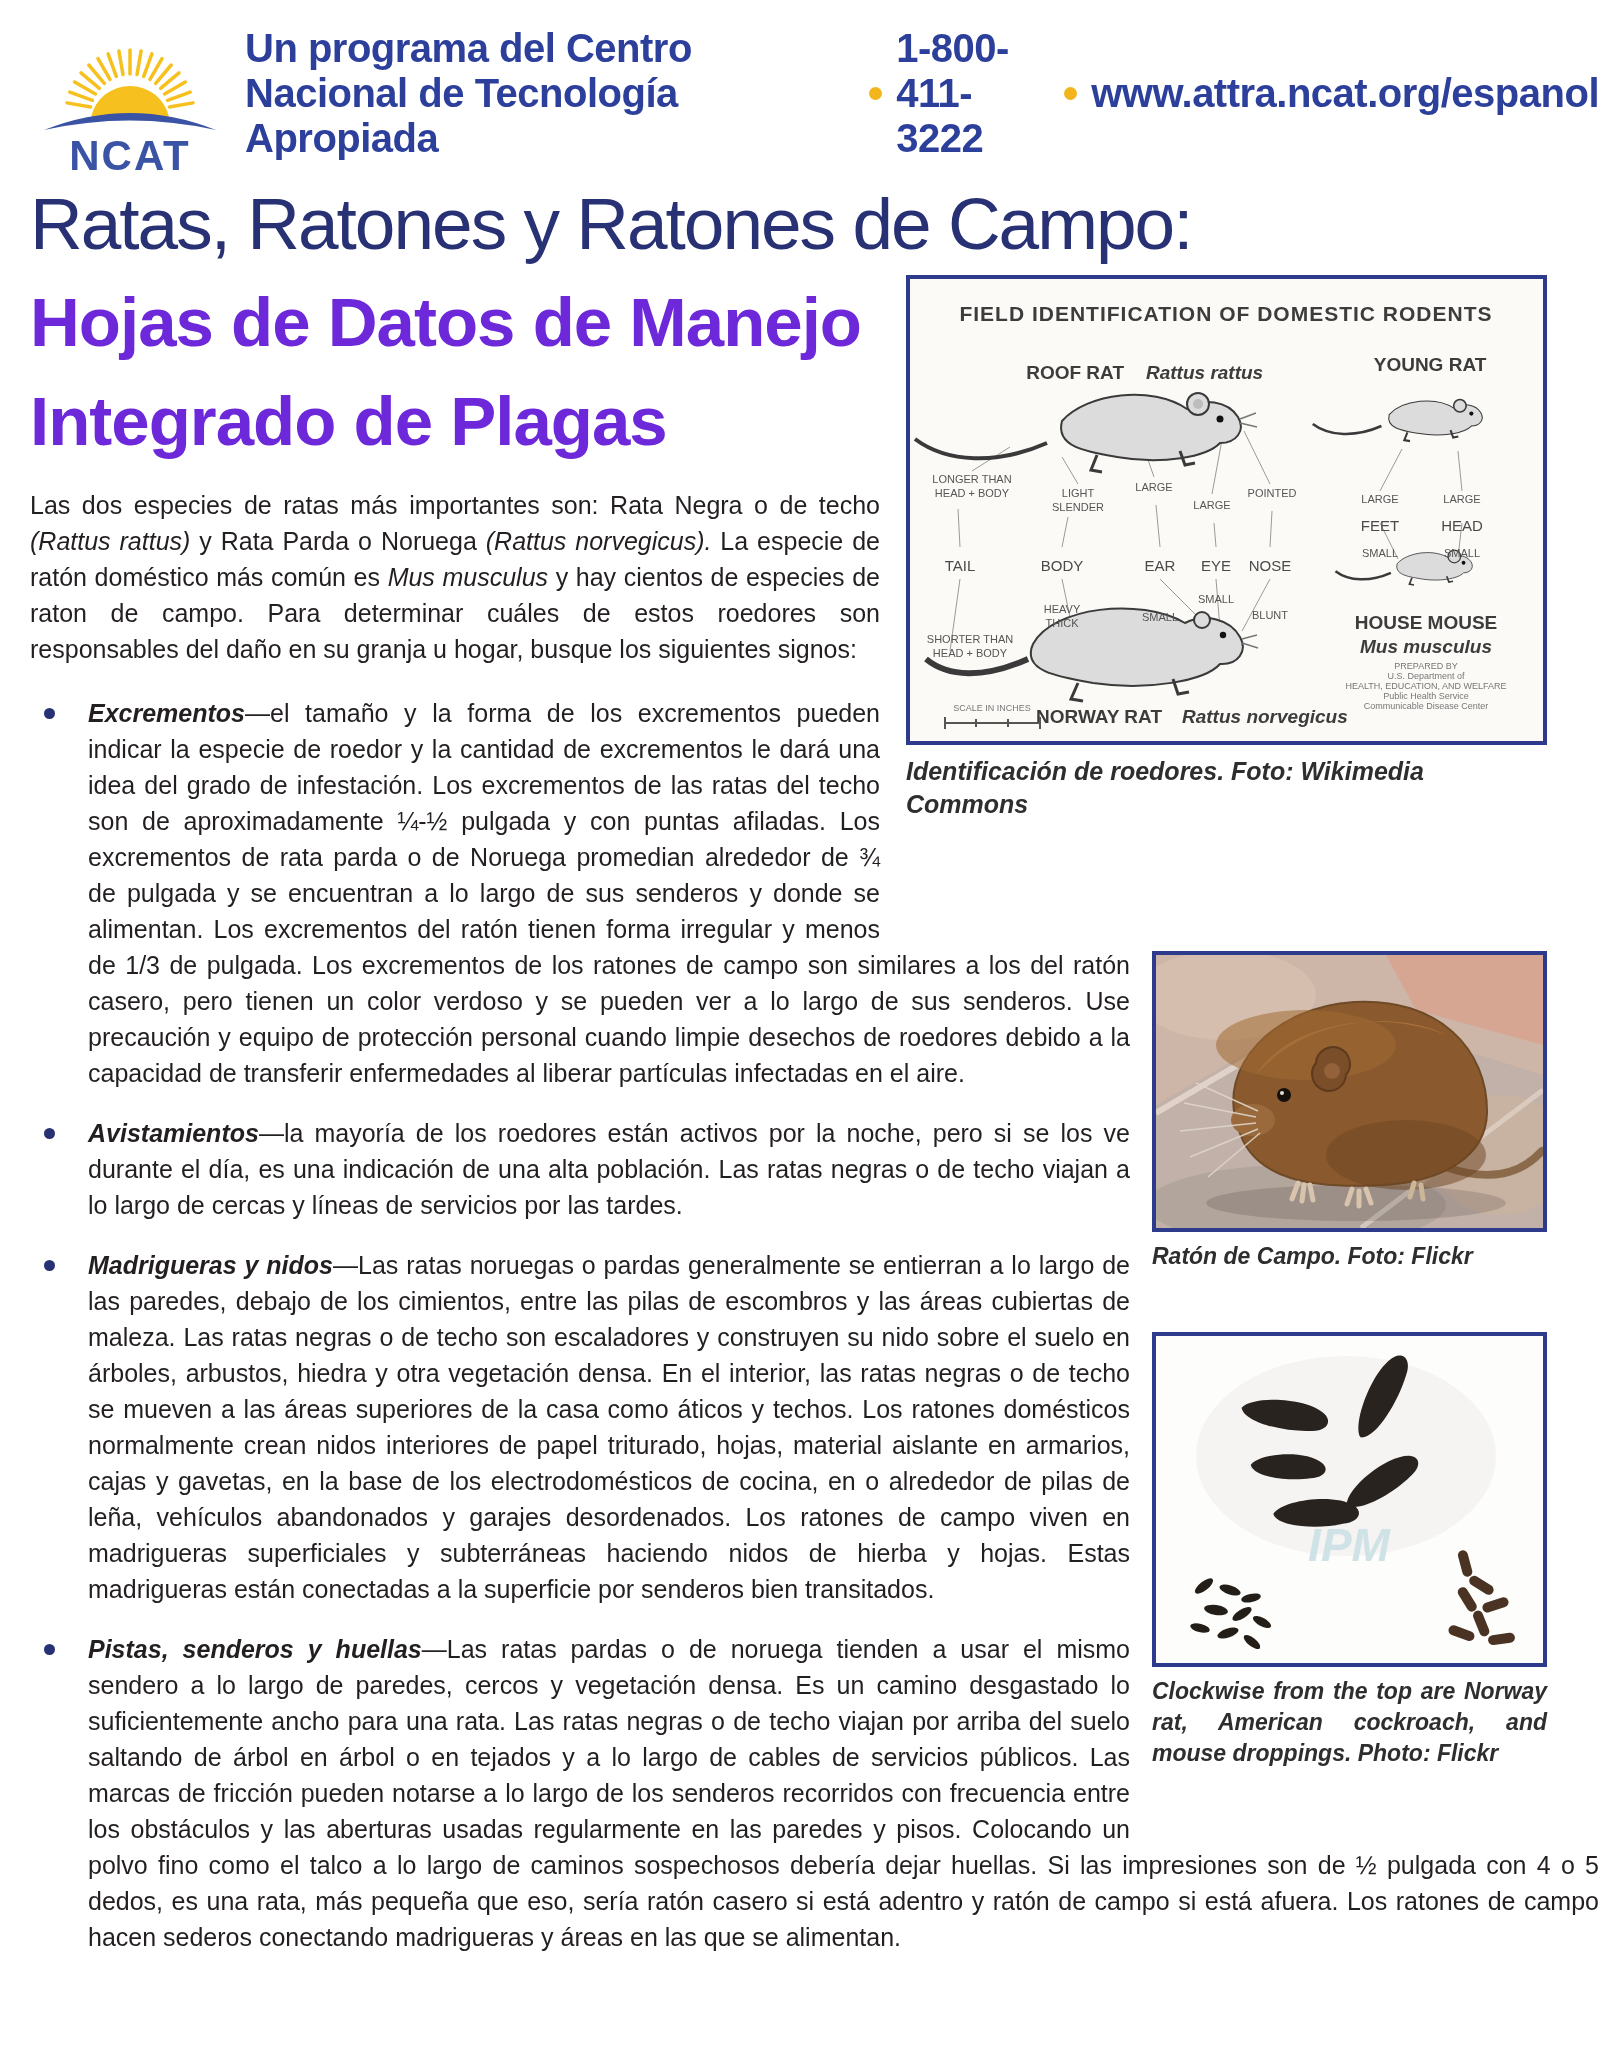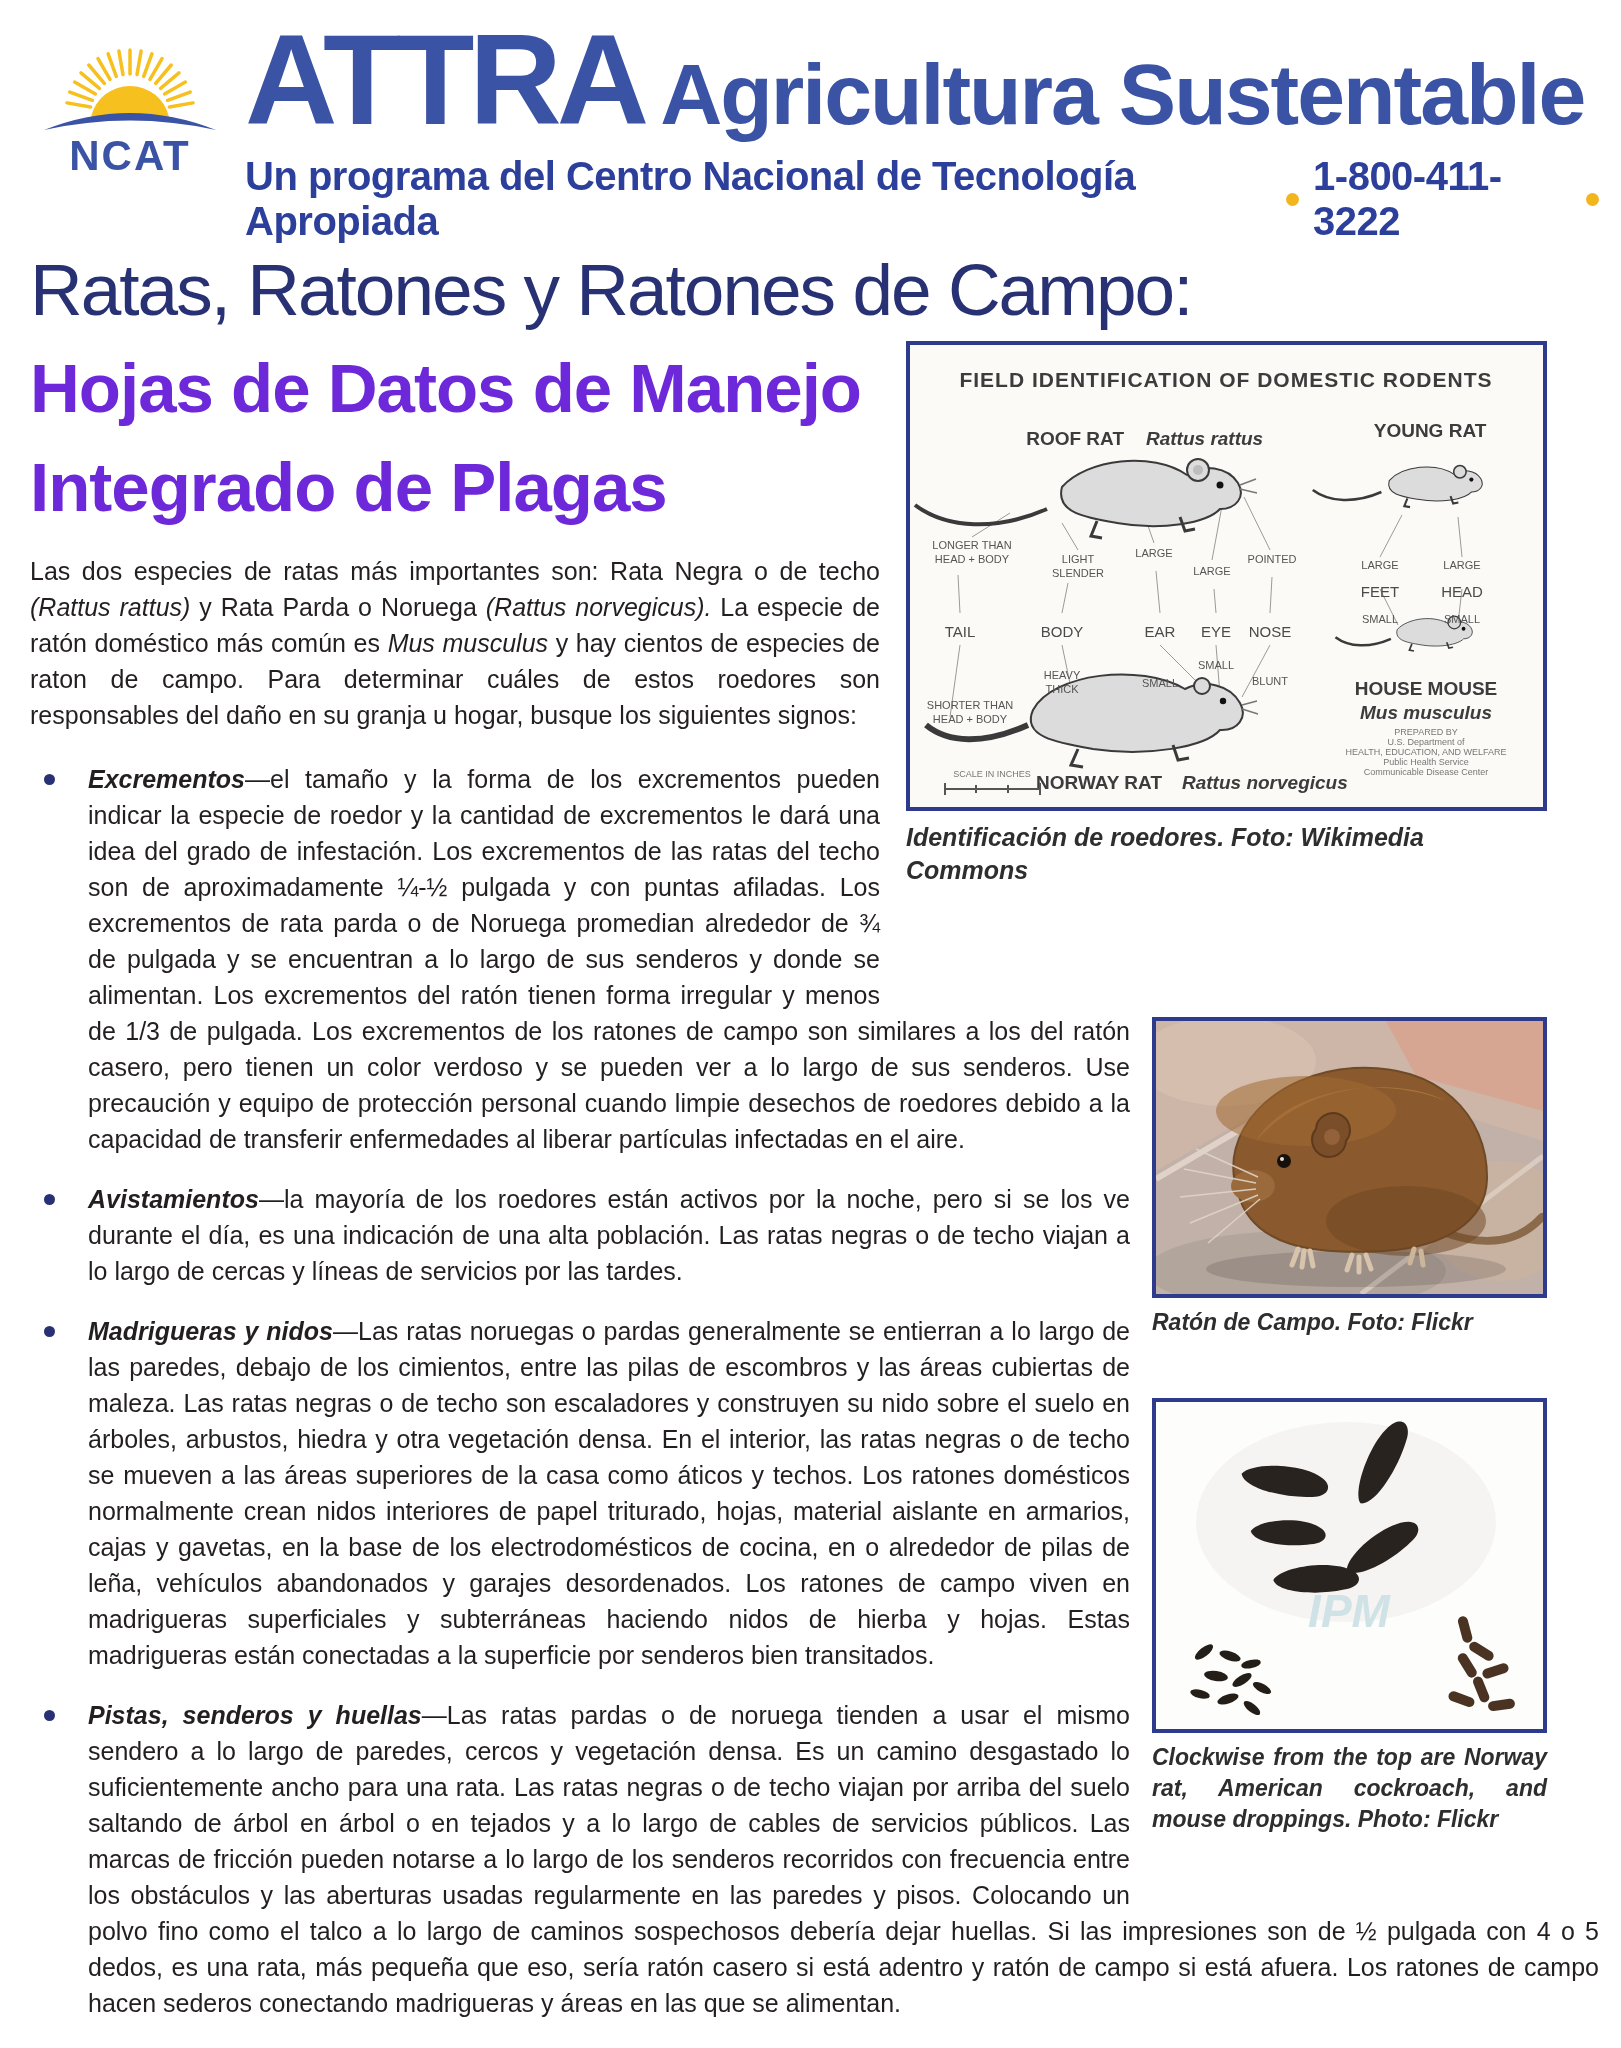--- a/index.html
+++ b/index.html
@@ -80,28 +80,26 @@
         <line x1="74.3" y1="65.4" x2="58.8" y2="47"></line>  
           <line x1="80" y1="61.4" x2="68" y2="40.6"></line>
         <line x1="86.3" y1="58.4" x2="78.1" y2="35.8"></line>
           <line x1="93" y1="56.6" x2="88.9" y2="33"></line>
       </g>
       <path d="M61,99 A40,40 0 0 1 139,99 Z" fill="#f6c11e"></path>
       <path d="M14,112 Q100,78 186,112 Q100,93 14,112 Z" fill="#3b53a5"></path>
       <text x="100" y="152" text-anchor="middle" font-size="42" font-weight="bold" fill="#3b53a5" letter-spacing="2">NCAT</text>
     </svg>
     <div class="hdr-right">
-      <div class="brandline">
-        <span class="attra">ATTRA</span><span class="suffix">Agricultura Sustentable</span>
-      </div>
       <div class="tagline">
         <span>Un programa del Centro Nacional de Tecnología Apropiada</span>
         <span class="dot"></span>
         <span>1-800-411-3222</span>
         <span class="dot"></span>
+        <span>www.attra.ncat.org/espanol</span>
       </div>
     </div>
   </div>
 
 
   <h1>Ratas, Ratones y Ratones de Campo:</h1>
 
   <figure class="fig-diagram">
     <svg width="633" height="462" viewBox="0 0 633 462">
       <text class="dg-t dg-title" x="316" y="42" text-anchor="middle">FIELD IDENTIFICATION OF DOMESTIC RODENTS</text>

